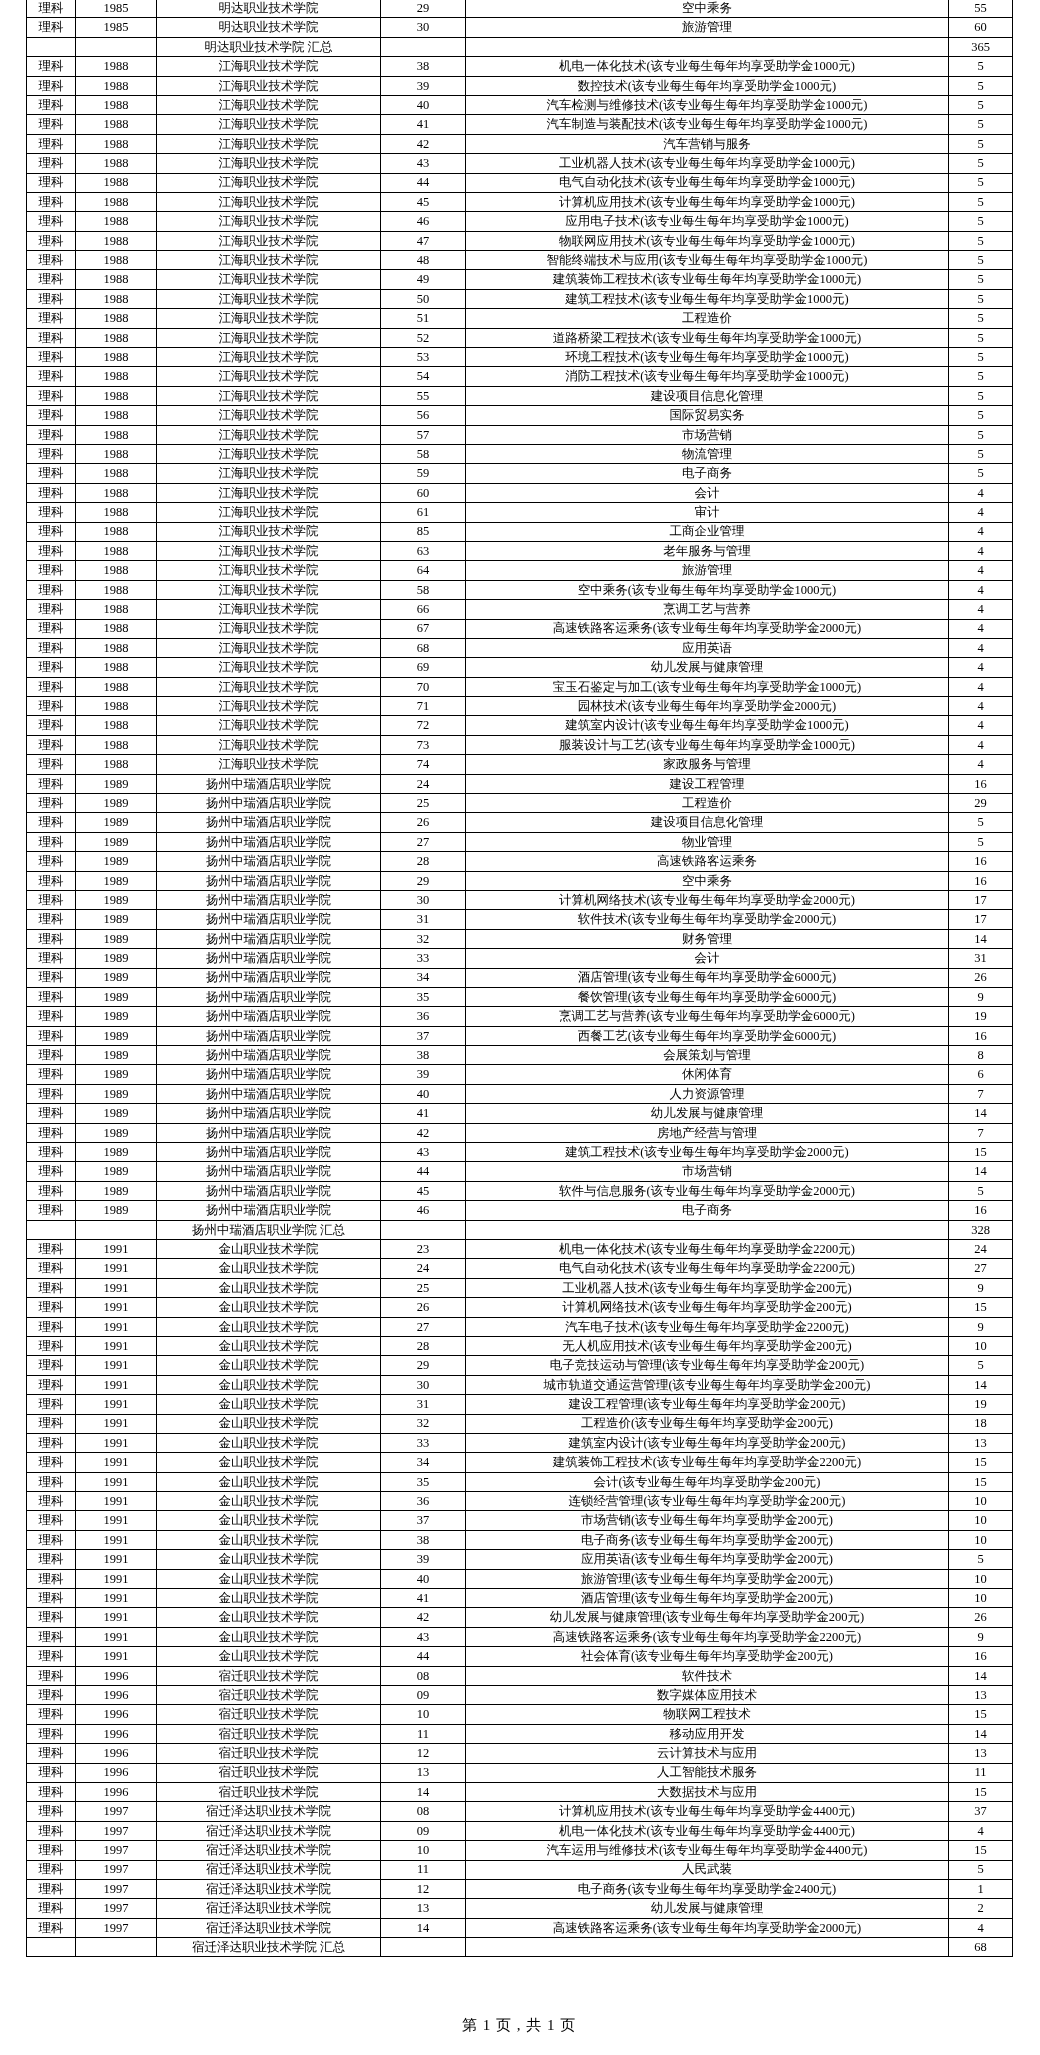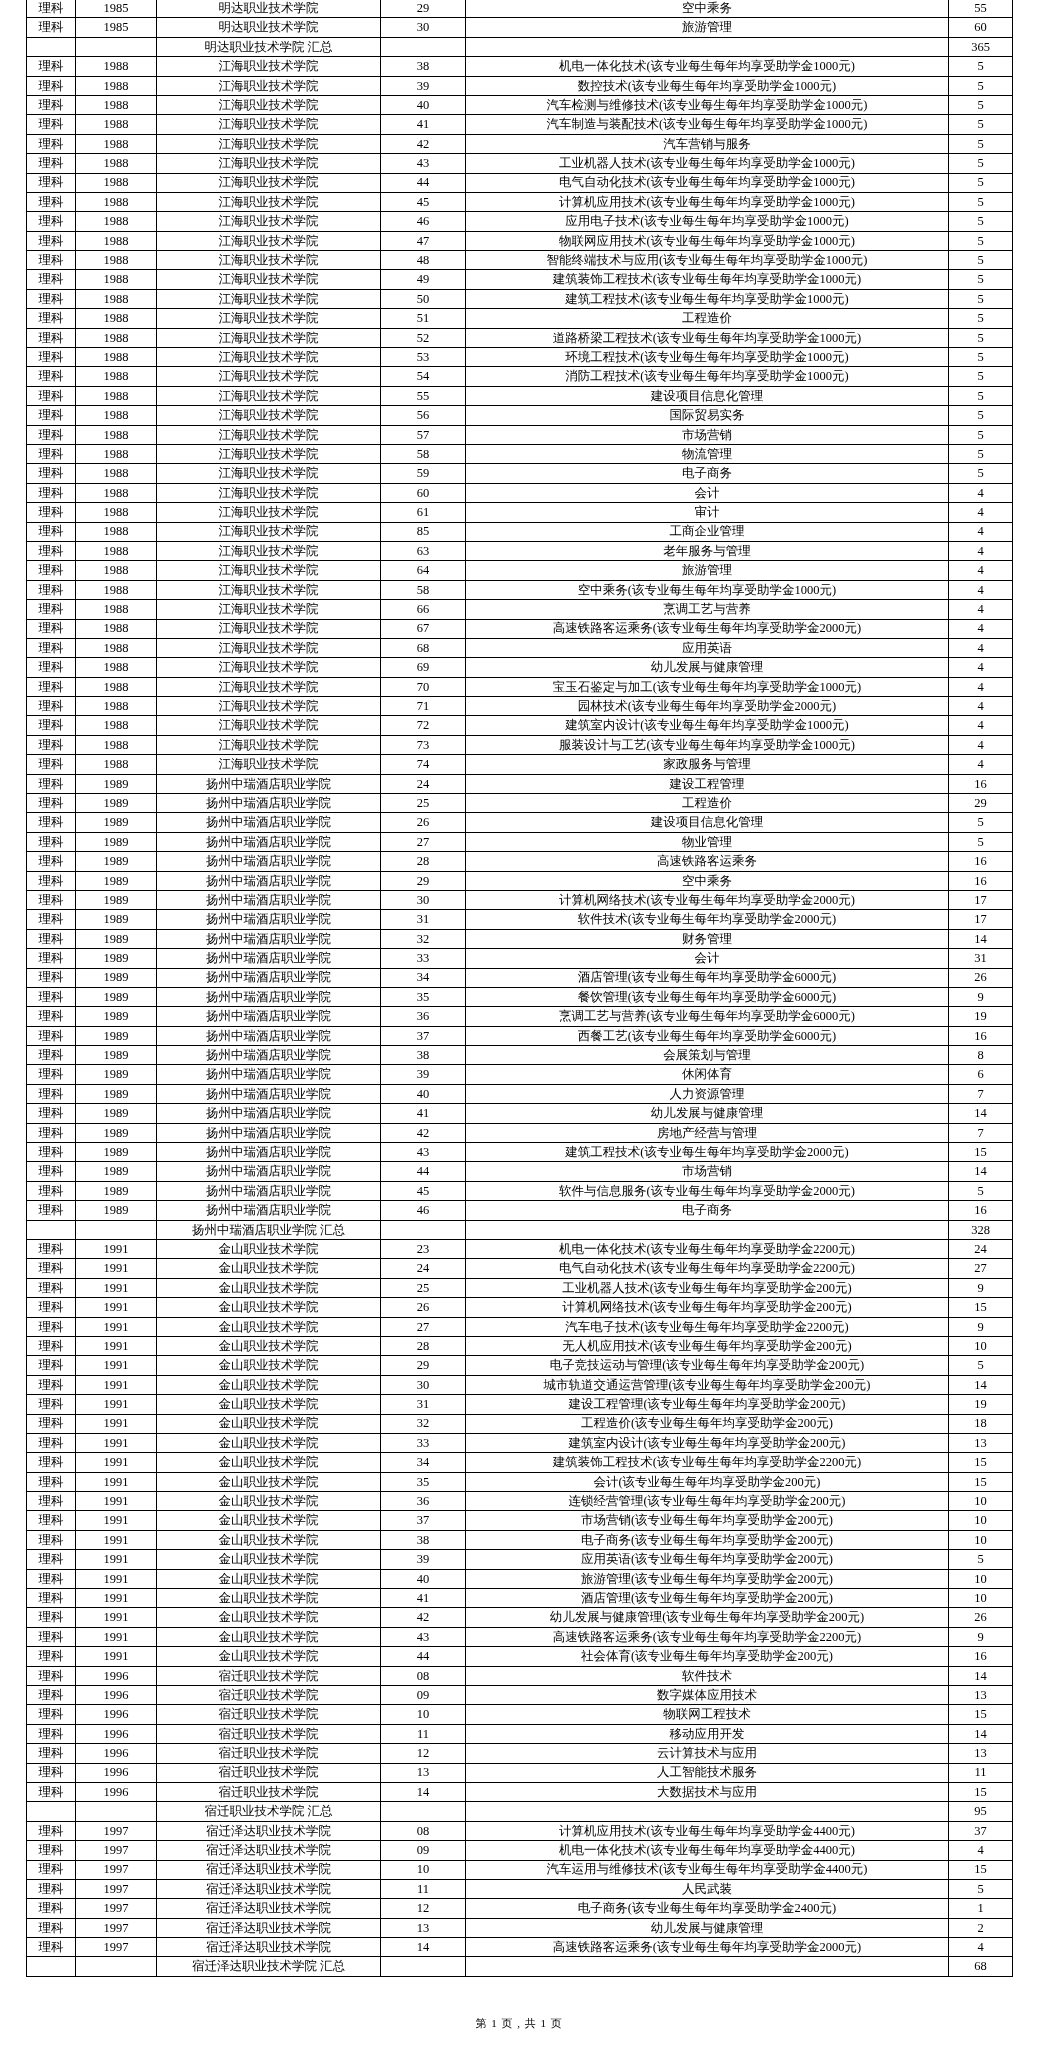--- a/index.html
+++ b/index.html
@@ -27,21 +27,21 @@
     white-space: nowrap;
     overflow: hidden;
   }
   table.grid tr { height: 19.38px; }
   td.bold { font-weight: normal; font-size: 13px; }
   .page-footer {
     position: absolute;
     left: 26px; top: 2016px;
     width: 986px;
     text-align: center;
-    font-size: 11px;
+    font-size: 15px;
     color: #000000;
     letter-spacing: 1px;
   }
 </style>
 </head>
 <body>
 
 <div class="sheet">
   <table class="grid">
     <colgroup>
@@ -791,28 +791,20 @@
         </tr>
         <tr>
           <td>理科</td>
           <td>1996</td>
           <td>宿迁职业技术学院</td>
           <td>14</td>
           <td>大数据技术与应用</td>
           <td>15</td>
         </tr>
         <tr>
-          <td></td>
-          <td></td>
-          <td class="bold">宿迁职业技术学院 汇总</td>
-          <td></td>
-          <td></td>
-          <td>95</td>
-        </tr>
-        <tr>
           <td>理科</td>
           <td>1997</td>
           <td>宿迁泽达职业技术学院</td>
           <td>08</td>
           <td>计算机应用技术(该专业每生每年均享受助学金4400元)</td>
           <td>37</td>
         </tr>
         <tr>
           <td>理科</td>
           <td>1997</td>

